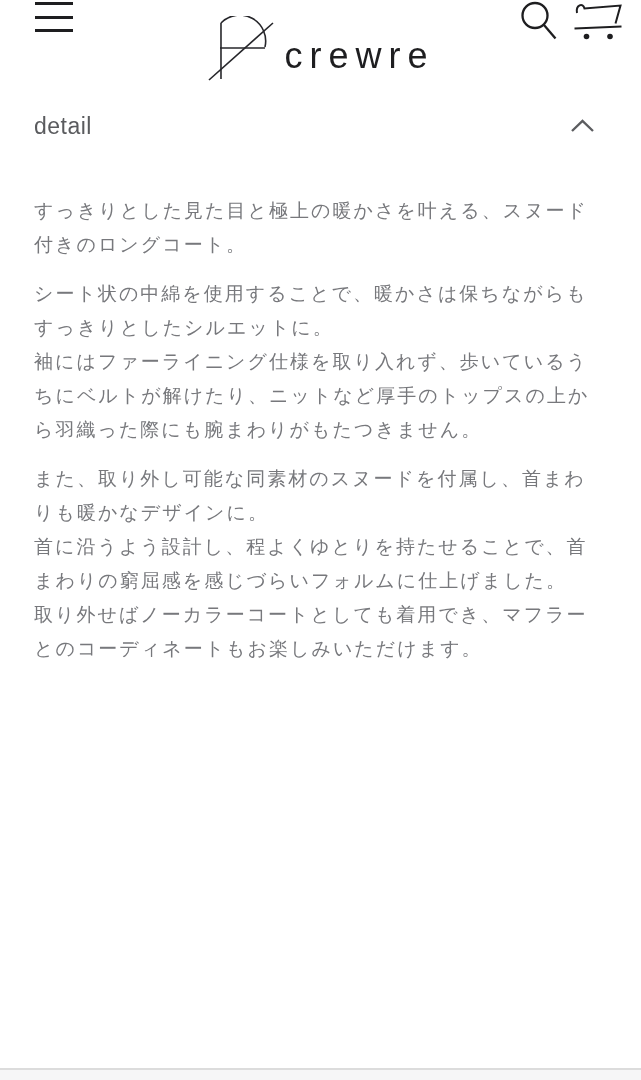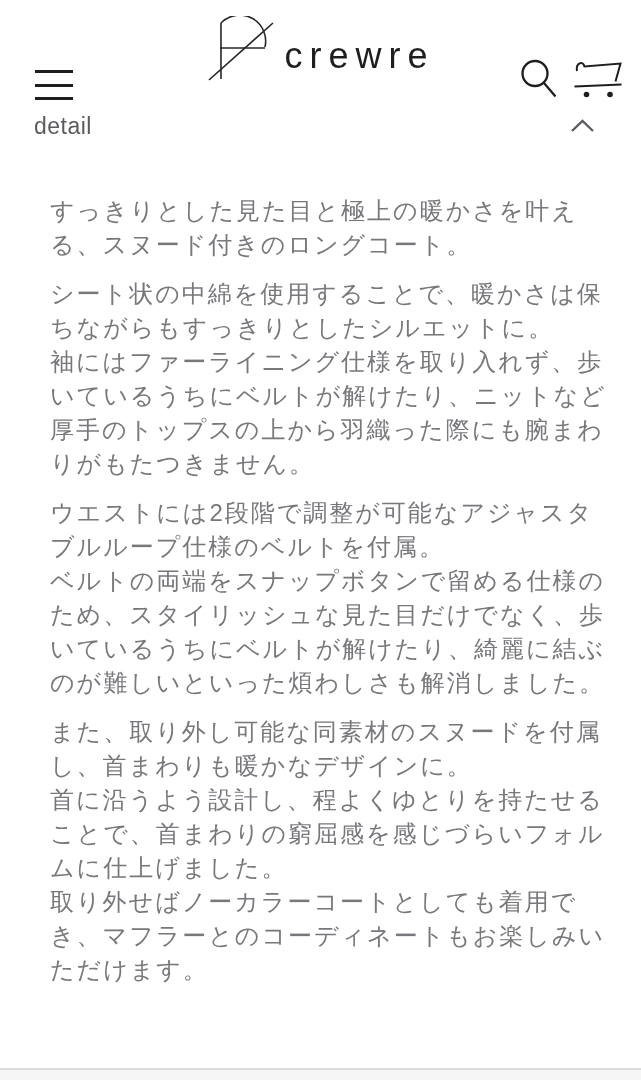--- a/index.html
+++ b/index.html
@@ -20,21 +20,21 @@
     margin: 0 auto;
     background: var(--background);
     overflow: hidden;
   }
 
   
   .site-header {
     position: relative;
     height: 100px;
     display: flex;
-    align-items: flex-end;
+    align-items: flex-start;
     padding: 0 14px 0 35px;
     background: var(--background);
     gap: 36px;
   }
   .hamburger {
     width: 38px;
     height: 30px;
     border: none;
     background: transparent;
     display: flex;
@@ -104,27 +104,27 @@
     color: var(--heading-text);
     font-weight: 400;
   }
 
   
   .description {
     padding: 0 34px;
     margin-top: 48px;
   }
   .para {
-    font-size: 24px;
+    font-size: 19px;
     line-height: 34px;
     letter-spacing: 2px;
     color: var(--body-text);
     white-space: pre-line;
     word-break: break-all;
-    margin: 0 0 15px 16px;
+    margin: 0 0 15px 0;
     font-weight: 400;
   }
   .para:last-child { margin-bottom: 0; }
 
   
   .bottom-strip {
     position: absolute;
     left: 0;
     right: 0;
     bottom: 0;
@@ -178,22 +178,20 @@
       <span class="accordion-title">detail</span>
       <svg width="25" height="14" viewBox="0 0 25 14" fill="none" stroke="#5c5d60" stroke-width="2.4">
         <path d="M2 12 L12.5 2 L23 12"></path>
       </svg>
     </button>
 
     <div class="description" id="description-body">
         <p class="para">すっきりとした見た目と極上の暖かさを叶える、スヌード付きのロングコート。</p>
         <p class="para">シート状の中綿を使用することで、暖かさは保ちながらもすっきりとしたシルエットに。
 袖にはファーライニング仕様を取り入れず、歩いているうちにベルトが解けたり、ニットなど厚手のトップスの上から羽織った際にも腕まわりがもたつきません。</p>
-        <p class="para">ウエストには2段階で調整が可能なアジャスタブルループ仕様のベルトを付属。
-ベルトの両端をスナップボタンで留める仕様のため、スタイリッシュな見た目だけでなく、歩いているうちにベルトが解けたり、綺麗に結ぶのが難しいといった煩わしさも解消しました。</p>
         <p class="para">また、取り外し可能な同素材のスヌードを付属し、首まわりも暖かなデザインに。
 首に沿うよう設計し、程よくゆとりを持たせることで、首まわりの窮屈感を感じづらいフォルムに仕上げました。
 取り外せばノーカラーコートとしても着用でき、マフラーとのコーディネートもお楽しみいただけます。</p>
       </div>
   </section>
 
   <div class="bottom-strip"></div>
 
 </div>
 

